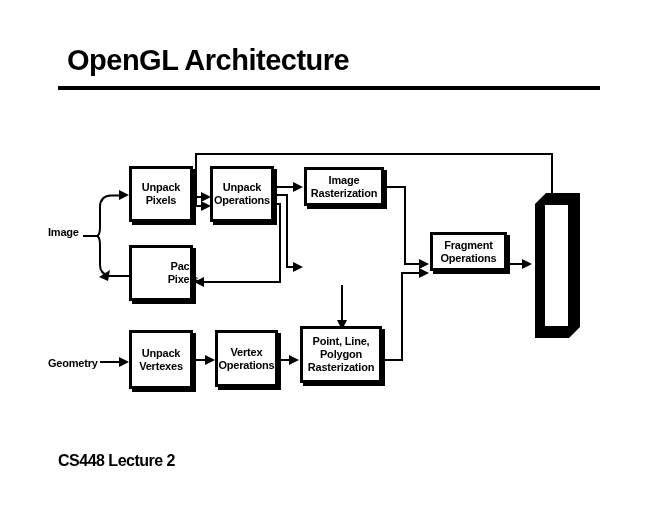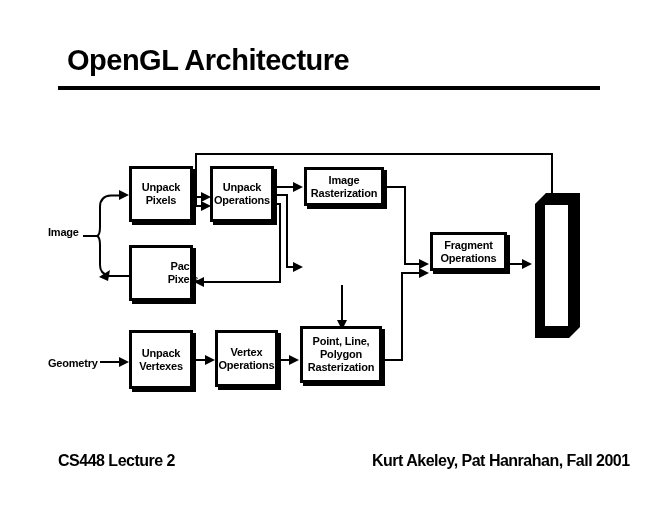--- a/index.html
+++ b/index.html
@@ -151,15 +151,14 @@
   <div class="box b-vertex-ops">Vertex
 Operations</div>
   <div class="box b-point-line">Point, Line,
 Polygon
 Rasterization</div>
 
   <div class="side-label lbl-image">Image</div>
   <div class="side-label lbl-geometry">Geometry</div>
 
   <div class="footer left">CS448 Lecture 2</div>
-  <div class="footer right">Kurt Akeley, Pat Hanrahan, Fall 2001</div>
 
 </div>
 
 </body></html>

